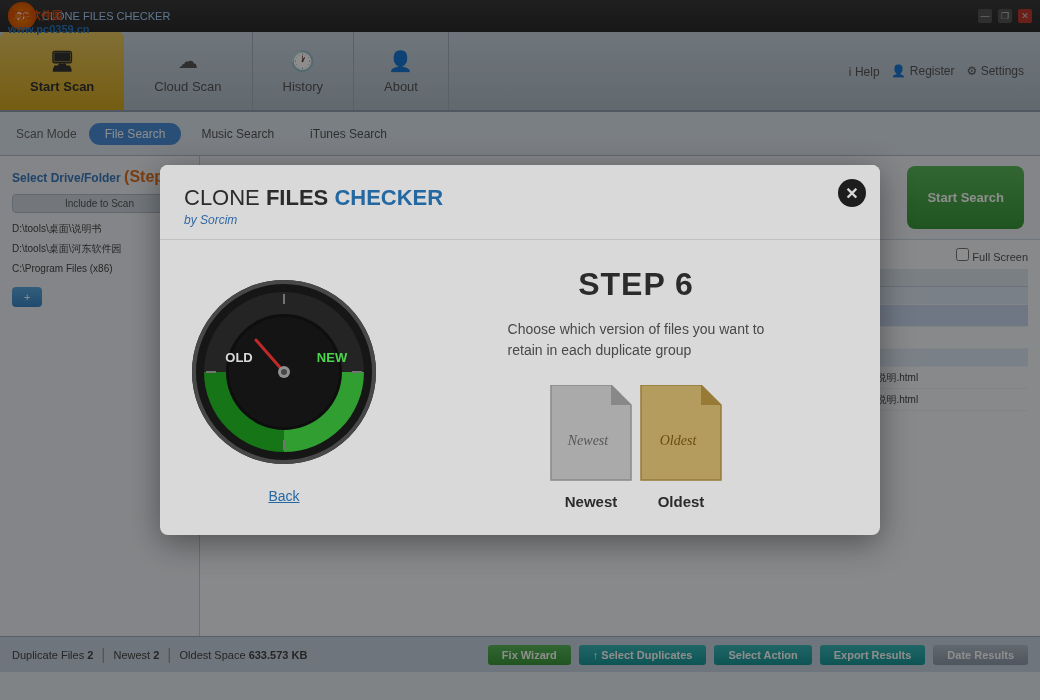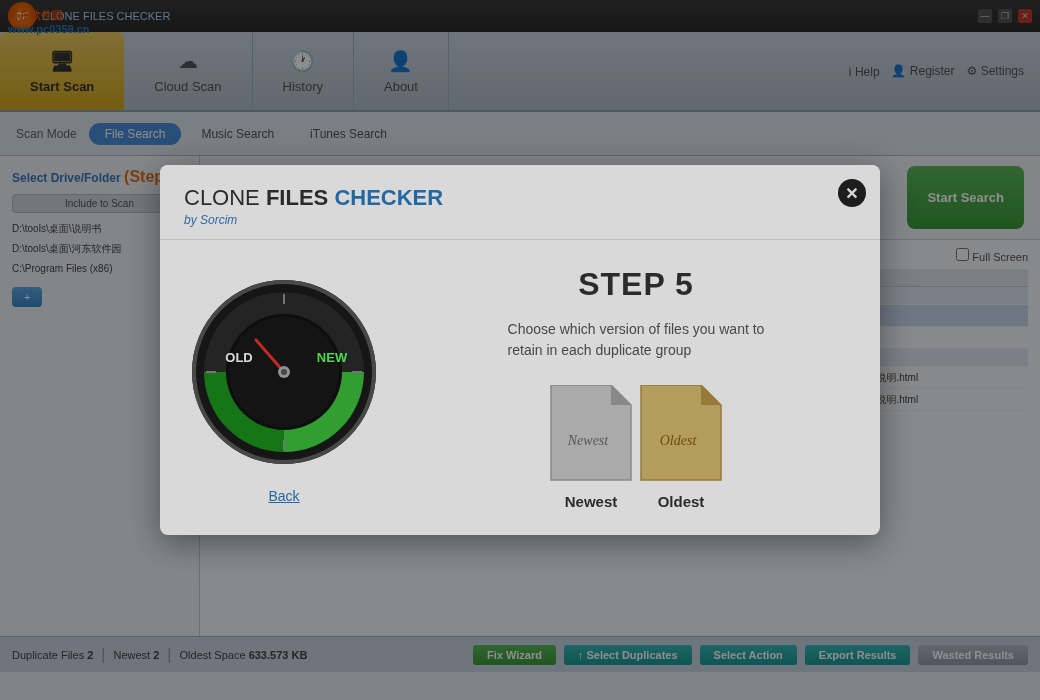--- a/index.html
+++ b/index.html
@@ -566,21 +566,21 @@
     </span>
     <span class="status-sep"> | </span>
     <span class="status-item">
       <span>Oldest Space</span>
       <strong>633.573 KB</strong>
     </span>
     <button class="action-btn btn-green">Fix Wizard</button>
     <button class="action-btn btn-teal">↑ Select Duplicates</button>
     <button class="action-btn btn-teal">Select Action</button>
     <button class="action-btn btn-teal">Export Results</button>
-    <button class="action-btn btn-gray">Wasted Results</button>
+    <button class="action-btn btn-gray">Date Results</button>
   </div>
 
   <div class="overlay">
     <div class="modal">
 
       <div class="modal-header">
         <div>
           <div class="modal-logo-text">
             <span>CLONE </span><span class="bold">FILES </span><span class="blue bold">CHECKER</span>
           </div>
@@ -621,21 +621,21 @@
               <line x1="100" y1="22" x2="100" y2="32" stroke="#888" stroke-width="2"></line>
               <line x1="178" y1="100" x2="168" y2="100" stroke="#888" stroke-width="2"></line>
               <line x1="22" y1="100" x2="32" y2="100" stroke="#888" stroke-width="2"></line>
               <line x1="100" y1="178" x2="100" y2="168" stroke="#888" stroke-width="2"></line>
             </svg>
           </div>
           <a class="back-link">Back</a>
         </div>
 
         <div class="modal-right">
-          <div class="step-title">STEP 5</div>
+          <div class="step-title">STEP 6</div>
           <div class="step-desc">Choose which version of files you want to<br>retain in each duplicate group</div>
 
           <div class="file-icons">
 
             <div class="file-icon-item">
               <svg width="90" height="100" viewBox="0 0 90 100">
                 <polygon points="5,0 65,0 85,20 85,95 5,95" fill="#c8c8c8" stroke="#a0a0a0" stroke-width="1.5"></polygon>
                 <polygon points="65,0 85,20 65,20" fill="#a0a0a0"></polygon>
                 <text x="42" y="60" fill="#666" font-size="14" font-style="italic" text-anchor="middle" font-family="serif">Newest</text>
               </svg>

